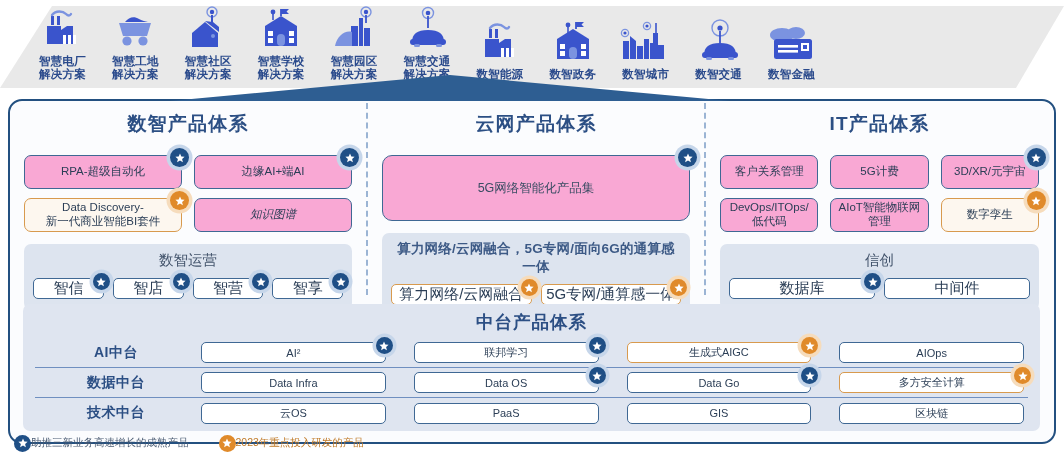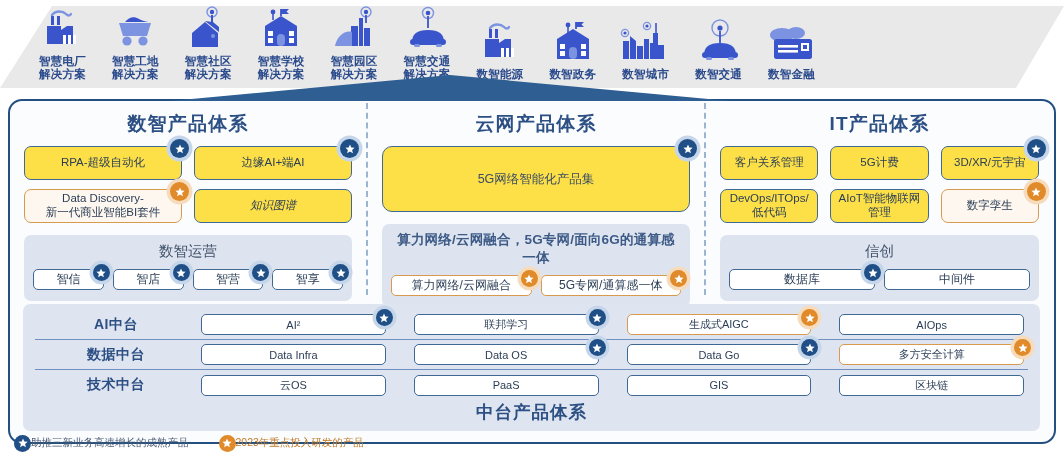--- a/index.html
+++ b/index.html
@@ -50,26 +50,26 @@
     position:absolute; left:0; top:2px; width:1043px; height:192px;
     display:flex;
   }
   .col{ position:relative; padding:6px 10px 0 10px; }
   .col-left{ width:356px; }
   .col-mid{ width:340px; border-left:2px dashed #9bb4d4; border-right:2px dashed #9bb4d4; }
   .col-right{ width:347px; }
 
   .col-title{
     text-align:center; font-size:19px; font-weight:bold; color:#2c4f84;
-    letter-spacing:1.2px; margin:2px 0 9px 0;
+    letter-spacing:1.2px; margin:2px 0 18px 0;
   }
 
   .tile-grid{ display:flex; flex-wrap:wrap; gap:9px 12px; padding:0 4px; }
   .tile{
-    position:relative; background:#fde047; border:1.4px solid #3f6894;
+    position:relative; background:#f9a8d4; border:1.4px solid #3f6894;
     border-radius:7px; height:34px; display:flex; align-items:center;
     justify-content:center; text-align:center;
     font-size:11.5px; color:#2b3e56; line-height:1.2; padding:0 6px;
   }
   .tile.two-line{ line-height:1.18; }
   .tile.orange{ border-color:#d89a4e; background:#fdf7ef; }
   .tile.big{
     height:66px; width:100%; border-radius:10px; font-size:12.5px; color:#3a4c63;
   }
 
@@ -94,21 +94,21 @@
   }
   .subpanel-title{
     text-align:center; font-size:14.5px; color:#42536b; margin-bottom:8px;
     font-weight:normal;
   }
   .subpanel-title.small{ font-size:13.5px; font-weight:bold; color:#3d5a86; letter-spacing:.2px;}
   .chip-row{ display:flex; gap:9px; }
   .chip{
     position:relative; flex:1 1 0; background:#ffffff; border:1.4px solid #3f6894;
     border-radius:5px; height:21px; display:flex; align-items:center;
-    justify-content:center; font-size:12px; color:#2b3e56;
+    justify-content:center; font-size:15px; color:#2b3e56;
   }
   .chip.orange{ border-color:#d89a4e; background:#fff; }
   .chip .star{ top:-6px; right:-7px; width:17px; height:17px; }
 
   
   #zhongtai{
     position:absolute; left:13px; top:203px; width:1017px; height:127px;
     background:#dfe5f0; border-radius:7px; padding:6px 12px 4px 12px;
   }
   #zhongtai-title{
@@ -492,20 +492,21 @@
               <div class="chip">
                 <span>中间件</span>
               </div>
             </div>
         </div>
       </div>
 
     </div>
 
     <div id="zhongtai">
+      <div id="zhongtai-title">中台产品体系</div>
       <div id="zhongtai-rows">
           <div class="zt-row">
             <div class="zt-label">AI中台</div>
             <div class="zt-cells">
               <div class="zt-cell">
                 <span>AI²</span>
                 <span class="star blue">
                   <svg width="10" height="10" viewBox="0 0 10 10">
                     <polygon points="5,0.4 6.3,3.5 9.6,3.7 7.1,5.9 7.9,9.2 5,7.4 2.1,9.2 2.9,5.9 0.4,3.7 3.7,3.5" fill="#ffffff"></polygon>
                   </svg>
@@ -575,21 +576,20 @@
               </div>
               <div class="zt-cell">
                 <span>GIS</span>
               </div>
               <div class="zt-cell">
                 <span>区块链</span>
               </div>
             </div>
           </div>
         </div>
-      <div id="zhongtai-title">中台产品体系</div>
     </div>
   </div>
 
   <div id="legend">
       <div class="legend-item">
         <span class="legend-dot blue">
           <svg width="10" height="10" viewBox="0 0 10 10">
             <polygon points="5,0.4 6.3,3.5 9.6,3.7 7.1,5.9 7.9,9.2 5,7.4 2.1,9.2 2.9,5.9 0.4,3.7 3.7,3.5" fill="#ffffff"></polygon>
           </svg>
         </span>

